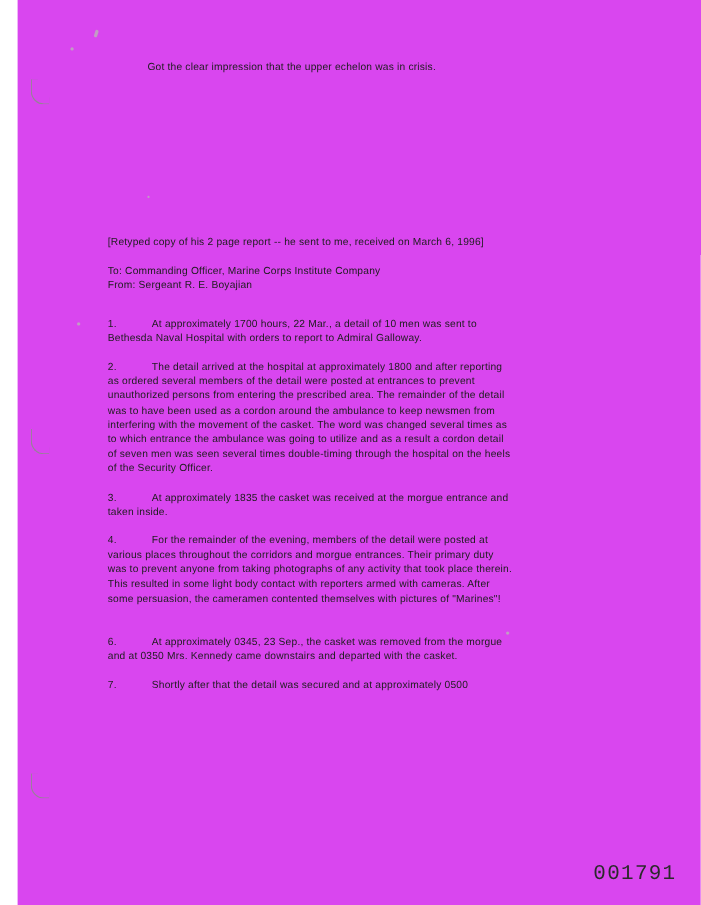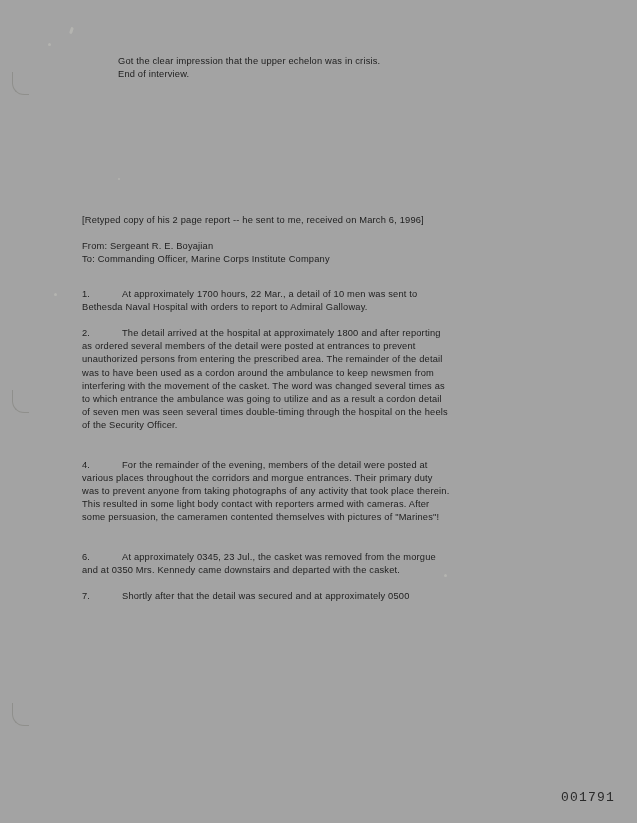--- a/index.html
+++ b/index.html
@@ -12,21 +12,22 @@
     background: #ffffff;
     font-family: "Liberation Sans", sans-serif;
     position: relative;
     overflow: hidden;
   }
 
   
   .page {
     position: absolute;
     inset: 0;
-    background: #a3a3a3;
+    background: #d946ef;
+    margin-left: 16px;
   }
 
   
   .speckle {
     position: absolute;
     background: #b9b9b4;
     border-radius: 50%;
     opacity: 0.75;
   }
 
@@ -73,21 +74,21 @@
   .numbered .num {
     display: inline-block;
     width: 40px;
   }
 
   .page-number {
     position: absolute;
     right: 22px;
     bottom: 18px;
     font-family: "Liberation Mono", monospace;
-    font-size: 13px;
+    font-size: 19px;
     letter-spacing: 1.2px;
     color: #2a2a2a;
   }
 </style>
 </head>
 <body>
 
 <div class="page">
 
   <div class="speckle" style="left:70px; top:27px; width:3px; height:7px; border-radius:2px; transform:rotate(18deg);"></div>
@@ -95,63 +96,65 @@
   <div class="speckle" style="left:54px; top:293px; width:3px; height:3px;"></div>
   <div class="speckle" style="left:444px; top:574px; width:3px; height:3px;"></div>
   <div class="speckle" style="left:118px; top:178px; width:2px; height:2px;"></div>
 
   <div class="binder-mark" style="left:12px; top:72px;"></div>
   <div class="binder-mark" style="left:12px; top:390px;"></div>
   <div class="binder-mark" style="left:12px; top:703px;"></div>
 
   <div class="blk-top">
     <p class="para">Got the clear impression that the upper echelon was in crisis.</p>
-    <p class="para">End of interview.</p>
   </div>
 
   <div class="blk-main">
 
     <p class="para">[Retyped copy of his 2 page report -- he sent to me, received on March 6, 1996]</p>
 
     <div class="spacer-lg"></div>
 
+    <p class="para">To:  Commanding Officer, Marine Corps Institute Company</p>
     <p class="para">From:  Sergeant R. E. Boyajian</p>
-    <p class="para">To:  Commanding Officer, Marine Corps Institute Company</p>
 
     <div class="spacer-sm"></div>
 
 
     <div class="spacer-lg"></div>
 
     <p class="para numbered">
       <span class="num">1.</span><span>At approximately 1700 hours, 22 Mar., a detail of 10 men was sent to Bethesda Naval Hospital with orders to report to Admiral Galloway.</span>
     </p>
 
     <div class="spacer-lg"></div>
 
     <p class="para numbered">
       <span class="num">2.</span><span>The detail arrived at the hospital at approximately 1800 and after reporting as ordered several members of the detail were posted at entrances to prevent unauthorized persons from entering the prescribed area.  The remainder of the detail was to have been used as a cordon around the ambulance to keep newsmen from interfering with the movement of the casket.  The word was changed several times as to which entrance the ambulance was going to utilize and as a result a cordon detail of seven men was seen several times double-timing through the hospital on the heels of the Security Officer.</span>
     </p>
 
     <div class="spacer-lg"></div>
 
+    <p class="para numbered">
+      <span class="num">3.</span><span>At approximately 1835 the casket was received at the morgue entrance and taken inside.</span>
+    </p>
 
     <div class="spacer-lg"></div>
 
     <p class="para numbered">
       <span class="num">4.</span><span>For the remainder of the evening, members of the detail were posted at various places throughout the corridors and morgue entrances.  Their primary duty was to prevent anyone from taking photographs of any activity that took place therein.  This resulted in some light body contact with reporters armed with cameras.  After some persuasion, the cameramen contented themselves with pictures of "Marines"!</span>
     </p>
 
     <div class="spacer-lg"></div>
 
 
     <div class="spacer-lg"></div>
 
     <p class="para numbered">
-      <span class="num">6.</span><span>At approximately 0345, 23 Jul., the casket was removed from the morgue and at 0350 Mrs. Kennedy came downstairs and departed with the casket.</span>
+      <span class="num">6.</span><span>At approximately 0345, 23 Sep., the casket was removed from the morgue and at 0350 Mrs. Kennedy came downstairs and departed with the casket.</span>
     </p>
 
     <div class="spacer-lg"></div>
 
     <p class="para numbered">
       <span class="num">7.</span><span>Shortly after that the detail was secured and at approximately 0500</span>
     </p>
 
   </div>
 

